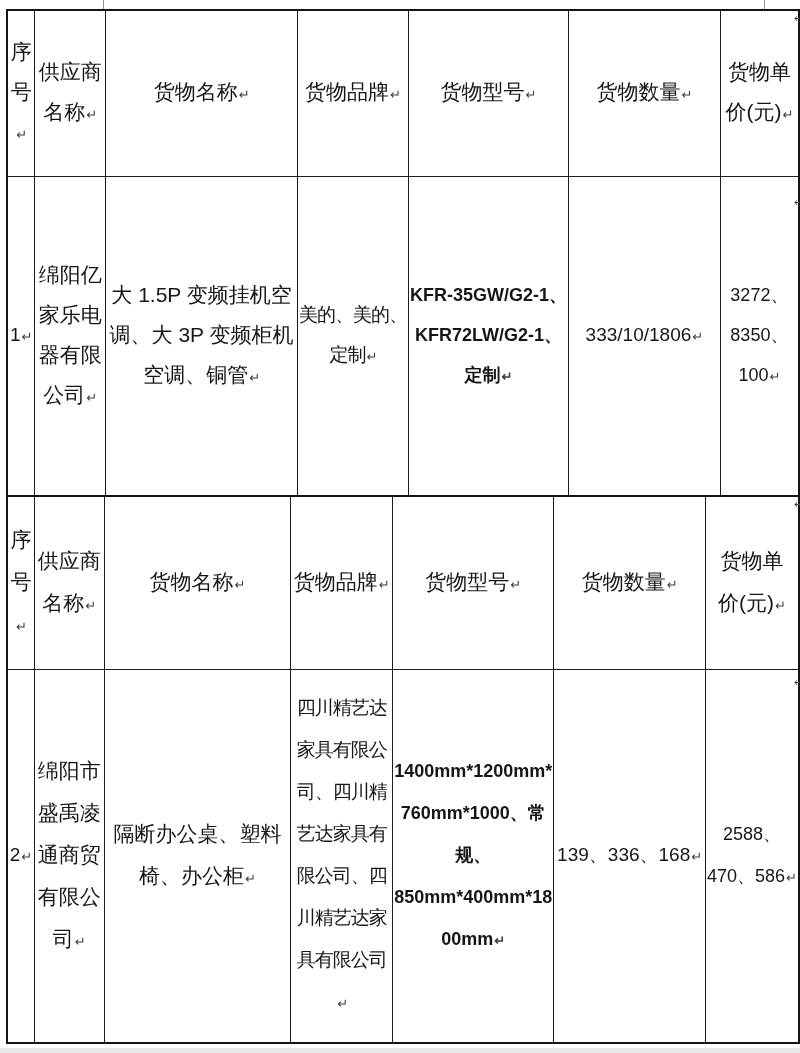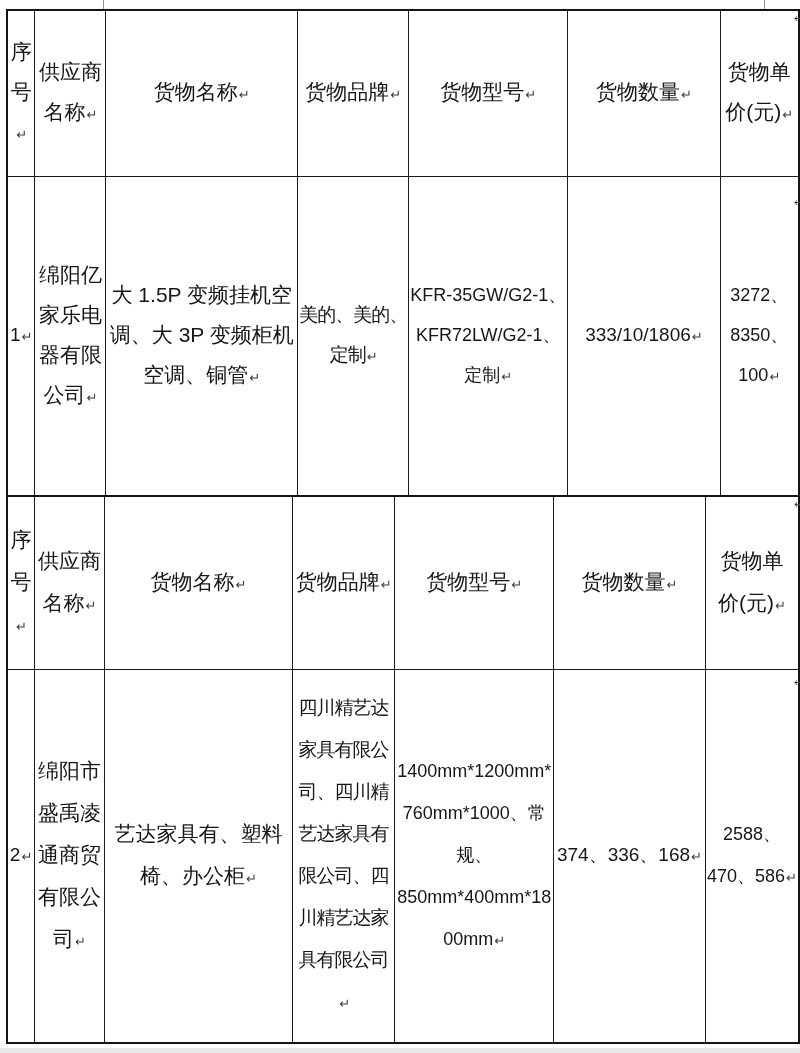--- a/index.html
+++ b/index.html
@@ -11,21 +11,21 @@
   .t2{top:495px;}
   td{border:1.6px solid #1c1c1c;text-align:center;vertical-align:middle;padding:0 1px;
      font-size:21px;line-height:40px;overflow:visible;}
   .t2 td{line-height:42px;}
   .t1 .r-head td{height:165px;}
   .t1 .r-data td{height:318px;}
   .t2 .r-head td{height:172px;}
   .t2 .r-data td{height:372px;}
   .txt{white-space:pre;}
   .eol{font-size:13px;color:#3a3a3a;margin-left:1px;vertical-align:baseline;}
-  .cell-latin{font-size:18px;}
+  .cell-latin{font-size:18px;font-weight:bold;}
   .cell-num{font-size:19px;}
   .cell-price{font-size:18px;margin-left:48px;}
   .cell-brand{font-size:19px;letter-spacing:-1px;}
   .row-end-mark{position:absolute;left:794px;font-size:11px;color:#4a4a4a;line-height:11px;}
   .rem1{top:13px;} .rem2{top:197px;} .rem3{top:499px;} .rem4{top:677px;}
   .ruler-tick{position:absolute;top:0;width:1px;height:9px;background:#909090;}
   .tick1{left:103px;} .tick2{left:764px;}
   .bottom-strip{position:absolute;left:0;top:1048px;width:800px;height:5px;background:#e9e9e9;}
 </style>
 </head>
@@ -104,35 +104,35 @@
       <td><span class="txt">货物单
 价(元)</span><span class="eol">↵</span></td>
     </tr>
     <tr class="r-data">
       <td class="cell-num"><span class="txt">2</span><span class="eol">↵</span></td>
       <td><span class="txt">绵阳市
 盛禹凌
 通商贸
 有限公
 司</span><span class="eol">↵</span></td>
-      <td><span class="txt">艺达家具有、塑料
+      <td><span class="txt">隔断办公桌、塑料
 椅、办公柜</span><span class="eol">↵</span></td>
       <td class="cell-brand"><span class="txt">四川精艺达
 家具有限公
 司、四川精
 艺达家具有
 限公司、四
 川精艺达家
 具有限公司</span><span class="eol">↵</span></td>
       <td class="cell-latin"><span class="txt">1400mm*1200mm*
 760mm*1000、常
 规、
 850mm*400mm*18
 00mm</span><span class="eol">↵</span></td>
-      <td class="cell-num"><span class="txt">374、336、168</span><span class="eol">↵</span></td>
+      <td class="cell-num"><span class="txt">139、336、168</span><span class="eol">↵</span></td>
       <td class="cell-price"><span class="txt">2588、
 470、586</span><span class="eol">↵</span></td>
     </tr>
   </tbody>
     </table>
 
   <span class="row-end-mark rem1">↵</span>
   <span class="row-end-mark rem2">↵</span>
   <span class="row-end-mark rem3">↵</span>
   <span class="row-end-mark rem4">↵</span>

